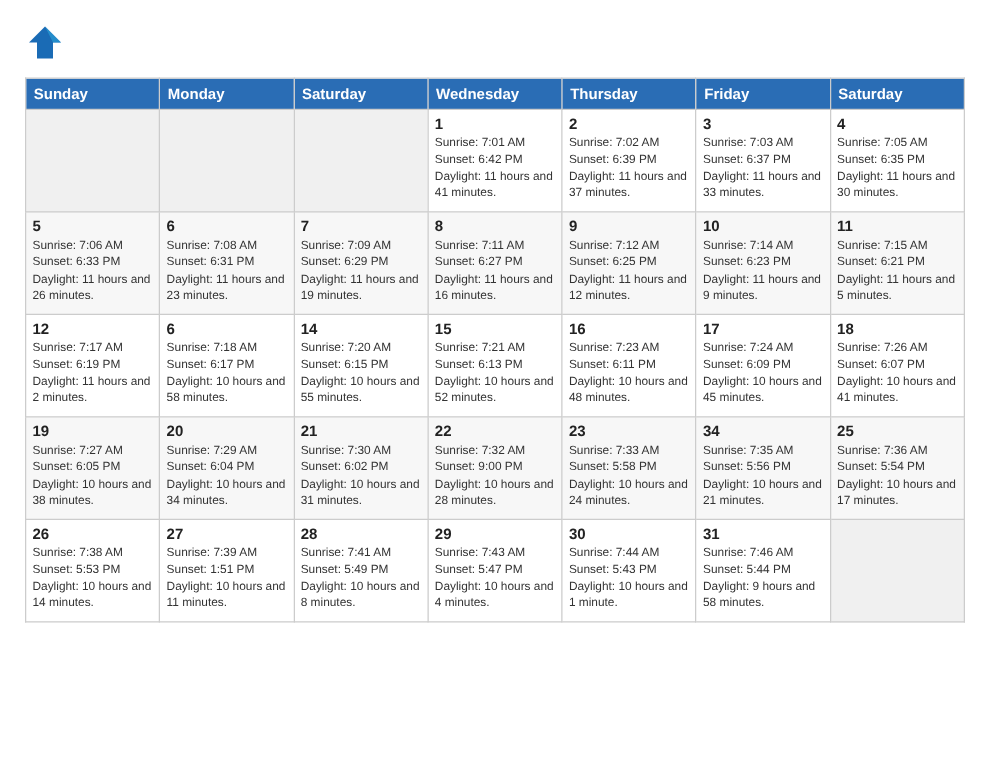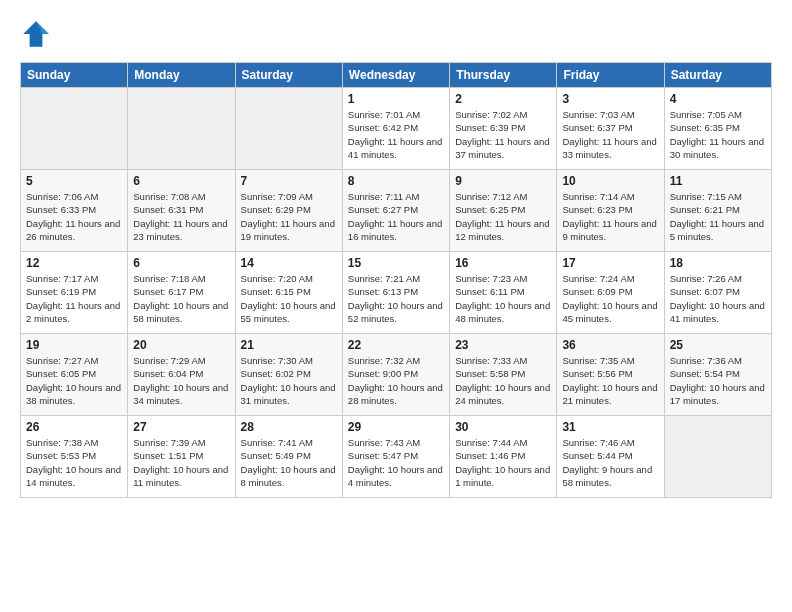--- a/index.html
+++ b/index.html
@@ -291,21 +291,21 @@
 and 28 minutes.</div>
           </td>
           <td>
             <span class="day-number">23</span>
             <div class="day-info">Sunrise: 7:33 AM
 Sunset: 5:58 PM
 Daylight: 10 hours
 and 24 minutes.</div>
           </td>
           <td>
-            <span class="day-number">36</span>
+            <span class="day-number">34</span>
             <div class="day-info">Sunrise: 7:35 AM
 Sunset: 5:56 PM
 Daylight: 10 hours
 and 21 minutes.</div>
           </td>
           <td>
             <span class="day-number">25</span>
             <div class="day-info">Sunrise: 7:36 AM
 Sunset: 5:54 PM
 Daylight: 10 hours
@@ -337,21 +337,21 @@
           <td>
             <span class="day-number">29</span>
             <div class="day-info">Sunrise: 7:43 AM
 Sunset: 5:47 PM
 Daylight: 10 hours
 and 4 minutes.</div>
           </td>
           <td>
             <span class="day-number">30</span>
             <div class="day-info">Sunrise: 7:44 AM
-Sunset: 1:46 PM
+Sunset: 5:43 PM
 Daylight: 10 hours
 and 1 minute.</div>
           </td>
           <td>
             <span class="day-number">31</span>
             <div class="day-info">Sunrise: 7:46 AM
 Sunset: 5:44 PM
 Daylight: 9 hours
 and 58 minutes.</div>
           </td>

